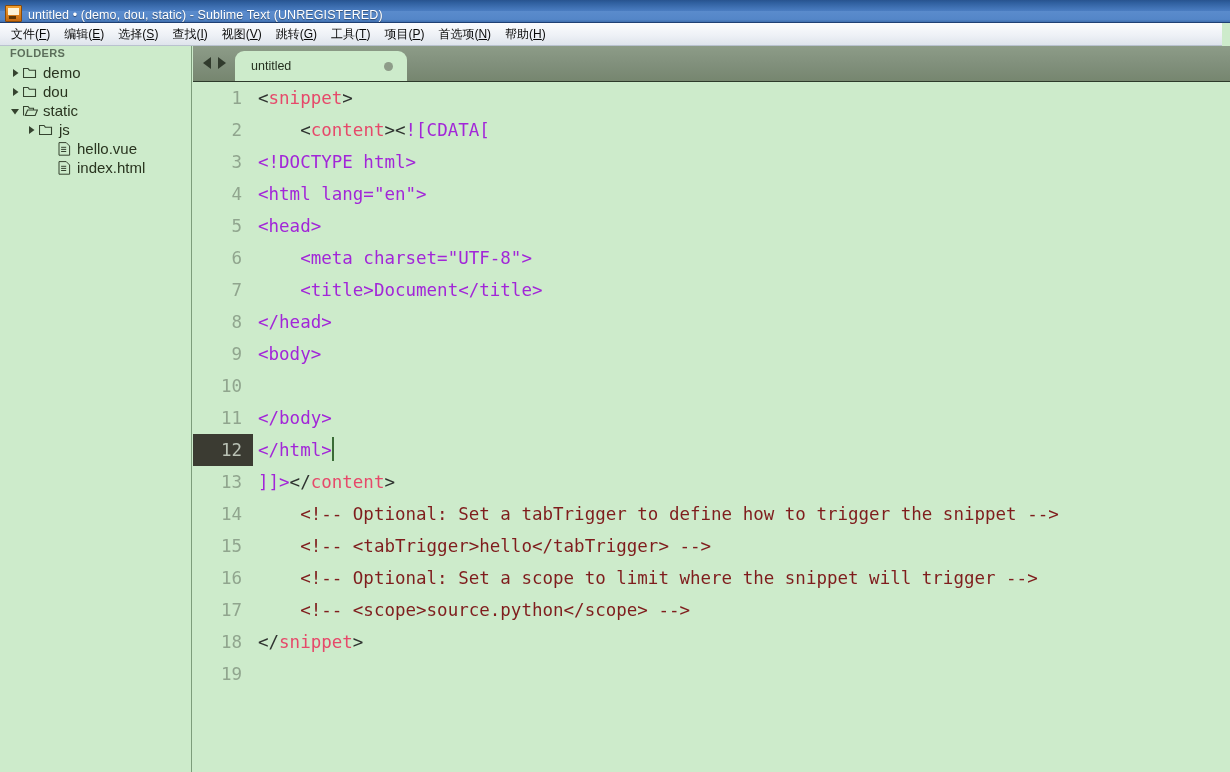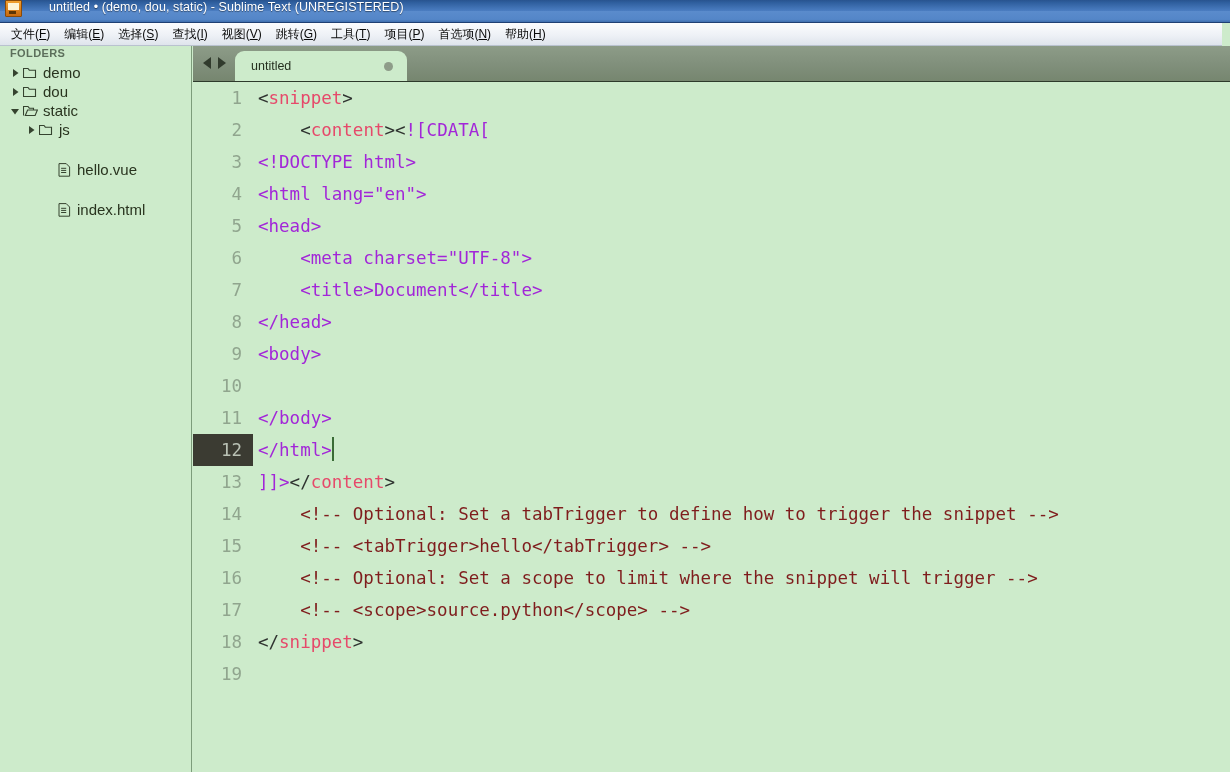--- a/index.html
+++ b/index.html
@@ -9,23 +9,22 @@
     background:#cdebcb;
     -webkit-font-smoothing:antialiased;
   }
   .app{position:relative;width:1230px;height:772px;overflow:hidden;}
 
   
   .titlebar{
     position:absolute;left:0;top:0;width:1230px;height:23px;
     background:linear-gradient(to bottom,#28538f 0%,#2f5f9e 12%,#4a7cc0 48%,#5a8bcc 52%,#5486c8 88%,#3f6eae 100%);
     border-bottom:1px solid #1e3f73;
-    display:flex;align-items:flex-start;
+    display:flex;align-items:flex-end;
     box-sizing:border-box;
-    gap:21px;
   }
   .title-icon{
     width:15px;height:15px;margin-left:5px;margin-right:6px;flex:none;
     background:linear-gradient(to bottom,#f2a030,#c76a10);
     border:1px solid #8a4a08;border-radius:1px;
     position:relative;
   }
   .title-icon::after{
     content:"";position:absolute;left:2px;top:2px;right:2px;bottom:6px;
     background:#fdf3d8;
@@ -81,21 +80,21 @@
   .tw{
     width:14px;height:14px;flex:none;display:flex;align-items:center;justify-content:center;
   }
   .tw.none{visibility:hidden;}
   .tw svg{display:block;}
   .ico{width:16px;height:16px;flex:none;margin-right:5px;display:flex;align-items:center;justify-content:center;}
   .ico svg{display:block;}
   .tree-label{line-height:14px;}
   .indent1{padding-left:8px;}
   .indent2{padding-left:24px;}
-  .indent3{padding-left:42px;margin-top:21px;}
+  .indent3{padding-left:42px;}
 
   
   .editor{
     position:absolute;left:193px;top:0;width:838px;height:726px;
     background:#cdebcb;
   }
 
   
   .tabstrip{
     position:relative;width:1037px;height:36px;

